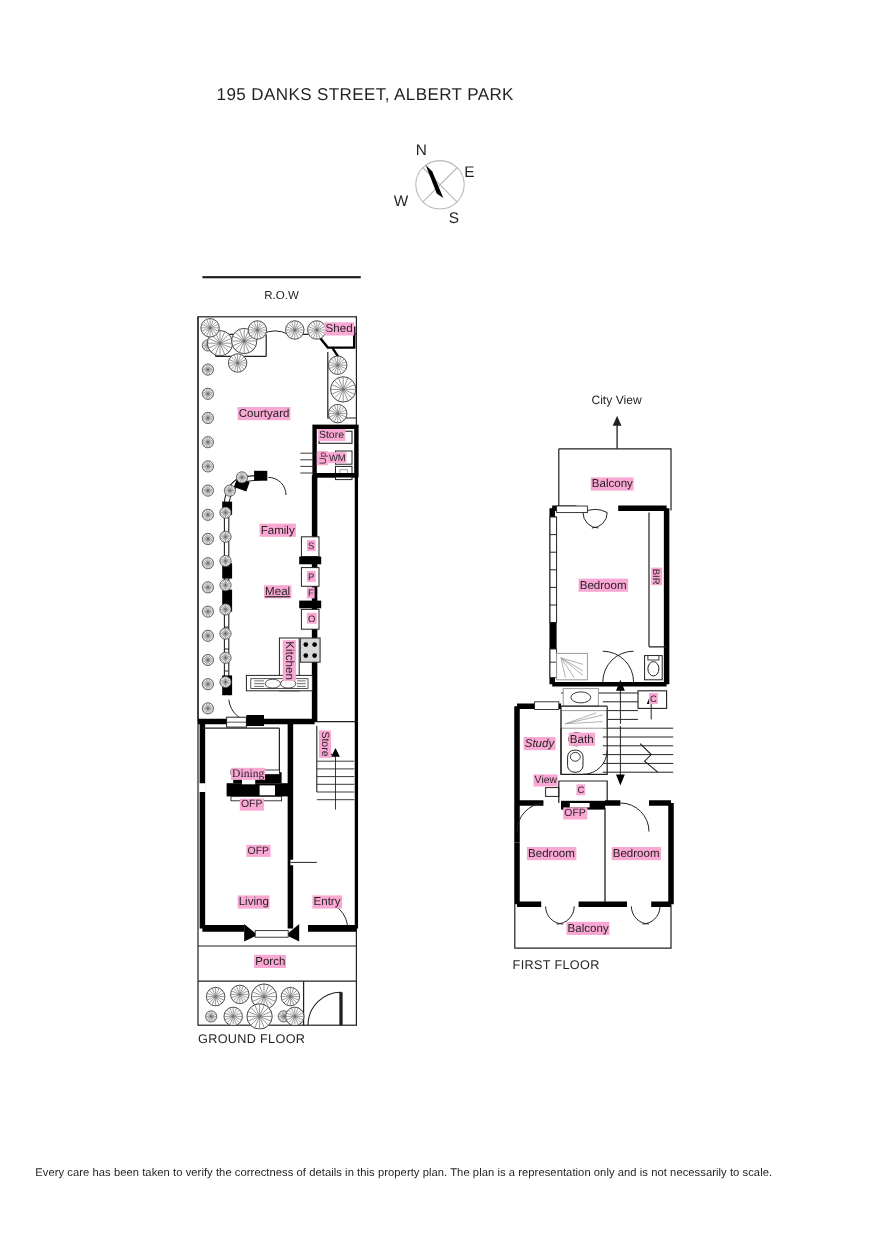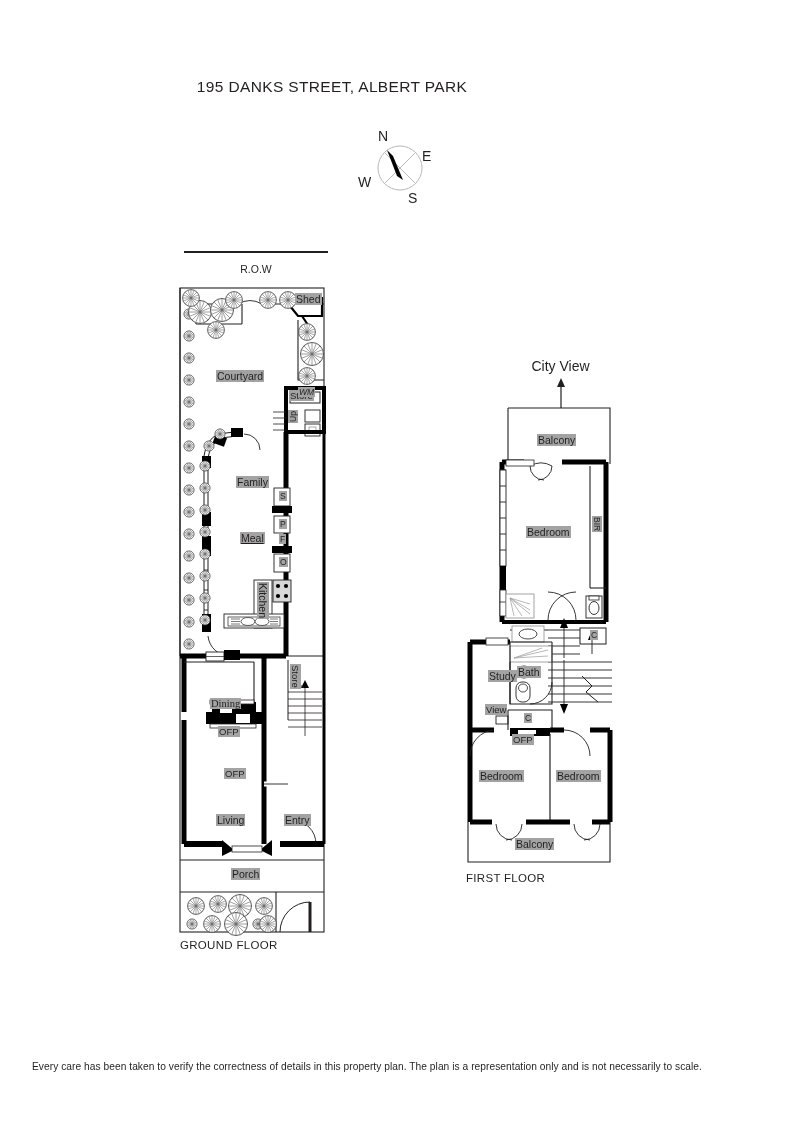--- a/index.html
+++ b/index.html
@@ -7,25 +7,25 @@
   .abs{position:absolute;}
   #title{left:0;top:78px;width:664px;text-align:center;font-size:15.5px;letter-spacing:.35px;color:#231f20;}
   #compass{left:360px;top:130px;width:90px;height:82px;}
   #compass .lbl{position:absolute;font-size:14px;color:#231f20;}
   #compass .n{left:18px;top:-2px;}
   #compass .e{left:62px;top:18px;}
   #compass .w{left:-2px;top:44px;}
   #compass .s{left:48px;top:60px;}
   #rowline{left:184px;top:251px;width:144px;height:0;border-top:2px solid #231f20;}
   #rowlabel{left:184px;top:263px;width:144px;text-align:center;font-size:10.5px;color:#231f20;}
-  #cityview{left:498px;top:358px;width:125px;text-align:center;font-size:14px;color:#231f20;}
+  #cityview{left:498px;top:358px;width:125px;text-align:center;font-size:11px;color:#231f20;}
   #gflabel{left:180px;top:939px;font-size:11.5px;letter-spacing:.3px;color:#231f20;}
   #fflabel{left:466px;top:872px;font-size:11.5px;letter-spacing:.3px;color:#231f20;}
   #footer{left:32px;top:1060px;width:736px;font-size:10.2px;color:#231f20;letter-spacing:.05px;line-height:1.35;}
-  .planlbl{position:absolute;font-size:10.5px;color:#231f20;white-space:nowrap;background:#a3a3a3;padding:0 1px;}
+  .planlbl{position:absolute;font-size:10.5px;color:#231f20;white-space:nowrap;background:#f9a8d4;padding:0 1px;}
   .planlbl.sm{font-size:8.6px;}
   .planlbl.vert{writing-mode:vertical-rl;text-orientation:mixed;padding:1px 0;}
   .planlbl.vert180{writing-mode:vertical-rl;transform:rotate(180deg);padding:1px 0;}
   svg{display:block;}
 </style>
 </head>
 <body>
 
 <div class="abs" id="title">195 DANKS STREET, ALBERT PARK</div>
 
@@ -269,21 +269,21 @@
     <use href="#shrubS" x="16" y="640"></use>
       <use href="#shrubM" x="36" y="640"></use>
     <use href="#shrubL" x="60" y="640"></use>
       <use href="#shrubS" x="82" y="640"></use>
     <use href="#shrubM" x="92" y="640"></use>
   </svg>
 
   <span class="planlbl" style="left:40px;top:86px;">Courtyard</span>
   <span class="planlbl" style="left:119px;top:9px;">Shed</span>
   <span class="planlbl sm" style="left:113px;top:106px;font-size:9.5px;">Store</span>
-  <span class="planlbl sm" style="left:122px;top:103px;font-style:italic;">WM</span>
+  <span class="planlbl sm" style="left:122px;top:127px;">WM</span>
   <span class="planlbl sm vert180" style="left:112px;top:126px;">Up</span>
   <span class="planlbl" style="left:60px;top:192px;">Family</span>
   <span class="planlbl" style="left:64px;top:248px;text-decoration:underline;">Meal</span>
   <span class="planlbl vert" style="left:81px;top:298px;">Kitchen</span>
   <span class="planlbl sm" style="left:103px;top:207px;">S</span>
   <span class="planlbl sm" style="left:103px;top:235px;">P</span>
   <span class="planlbl sm" style="left:103px;top:250px;">F</span>
   <span class="planlbl sm" style="left:103px;top:273px;">O</span>
   <span class="planlbl" style="left:34px;top:414px;font-family:Liberation Serif, serif;">Dining</span>
   <span class="planlbl sm" style="left:42px;top:442px;font-size:9.5px;">OFP</span>
@@ -423,21 +423,21 @@
     <path d="M110,420 A16,16 0 0 0 126,436" fill="none" stroke="#231f20" stroke-width="0.9"></path>
     <path d="M136,420 A16,16 0 0 1 120,436" fill="none" stroke="#231f20" stroke-width="0.9"></path>
 
     <path d="M4,418 L4,458 L146,458 L146,418" fill="none" stroke="#231f20" stroke-width="1.1"></path>
   </svg>
 
   <span class="planlbl" style="left:73px;top:30px;">Balcony</span>
   <span class="planlbl" style="left:62px;top:122px;">Bedroom</span>
   <span class="planlbl sm vert" style="left:128px;top:112px;">BIR</span>
   <span class="planlbl sm" style="left:126px;top:226px;">C</span>
-  <span class="planlbl" style="left:24px;top:266px;">Study</span>
+  <span class="planlbl" style="left:12px;top:266px;font-style:italic;">Study</span>
   <span class="planlbl" style="left:53px;top:262px;">Bath</span>
   <span class="planlbl sm" style="left:21px;top:300px;font-size:9.5px;">View</span>
   <span class="planlbl sm" style="left:60px;top:309px;">C</span>
   <span class="planlbl sm" style="left:48px;top:330px;font-size:9.5px;">OFP</span>
   <span class="planlbl" style="left:15px;top:366px;">Bedroom</span>
   <span class="planlbl" style="left:92px;top:366px;">Bedroom</span>
   <span class="planlbl" style="left:51px;top:434px;">Balcony</span>
 </div>
 
 <div class="abs" id="fflabel">FIRST FLOOR</div>

